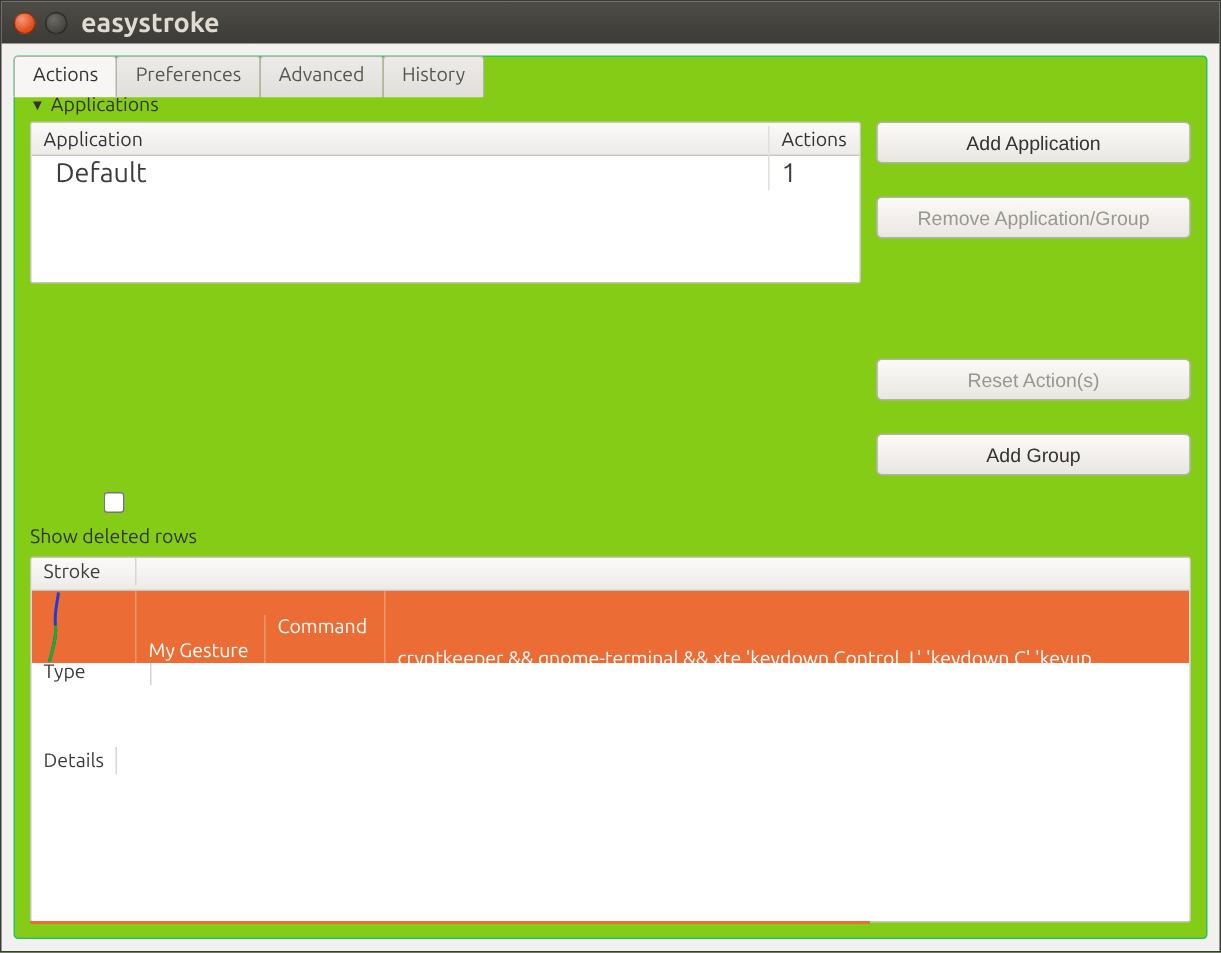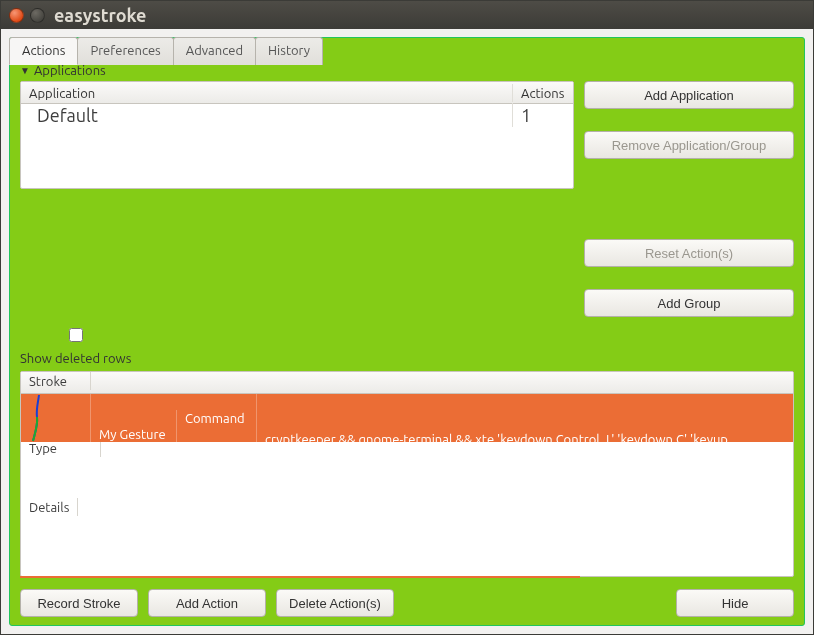--- a/index.html
+++ b/index.html
@@ -211,24 +211,17 @@
                 </svg>
               </div>
               <div class="c name">My Gesture</div>
               <div class="c type">Command</div>
               <div class="c details">cryptkeeper &amp;&amp; gnome-terminal &amp;&amp; xte 'keydown Control_L' 'keydown C' 'keyup</div>
             </div>
           </div>
         </div>
         <hr class="sel-underline">
 
-        <div class="bottom-btns">
-          <button class="gtk-btn">Record Stroke</button>
-          <button class="gtk-btn">Add Action</button>
-          <button class="gtk-btn">Delete Action(s)</button>
-          <div class="grow"></div>
-          <button class="gtk-btn">Hide</button>
-        </div>
 
       </div>
     </div>
   </div>
 </div>
 
 </body></html>

